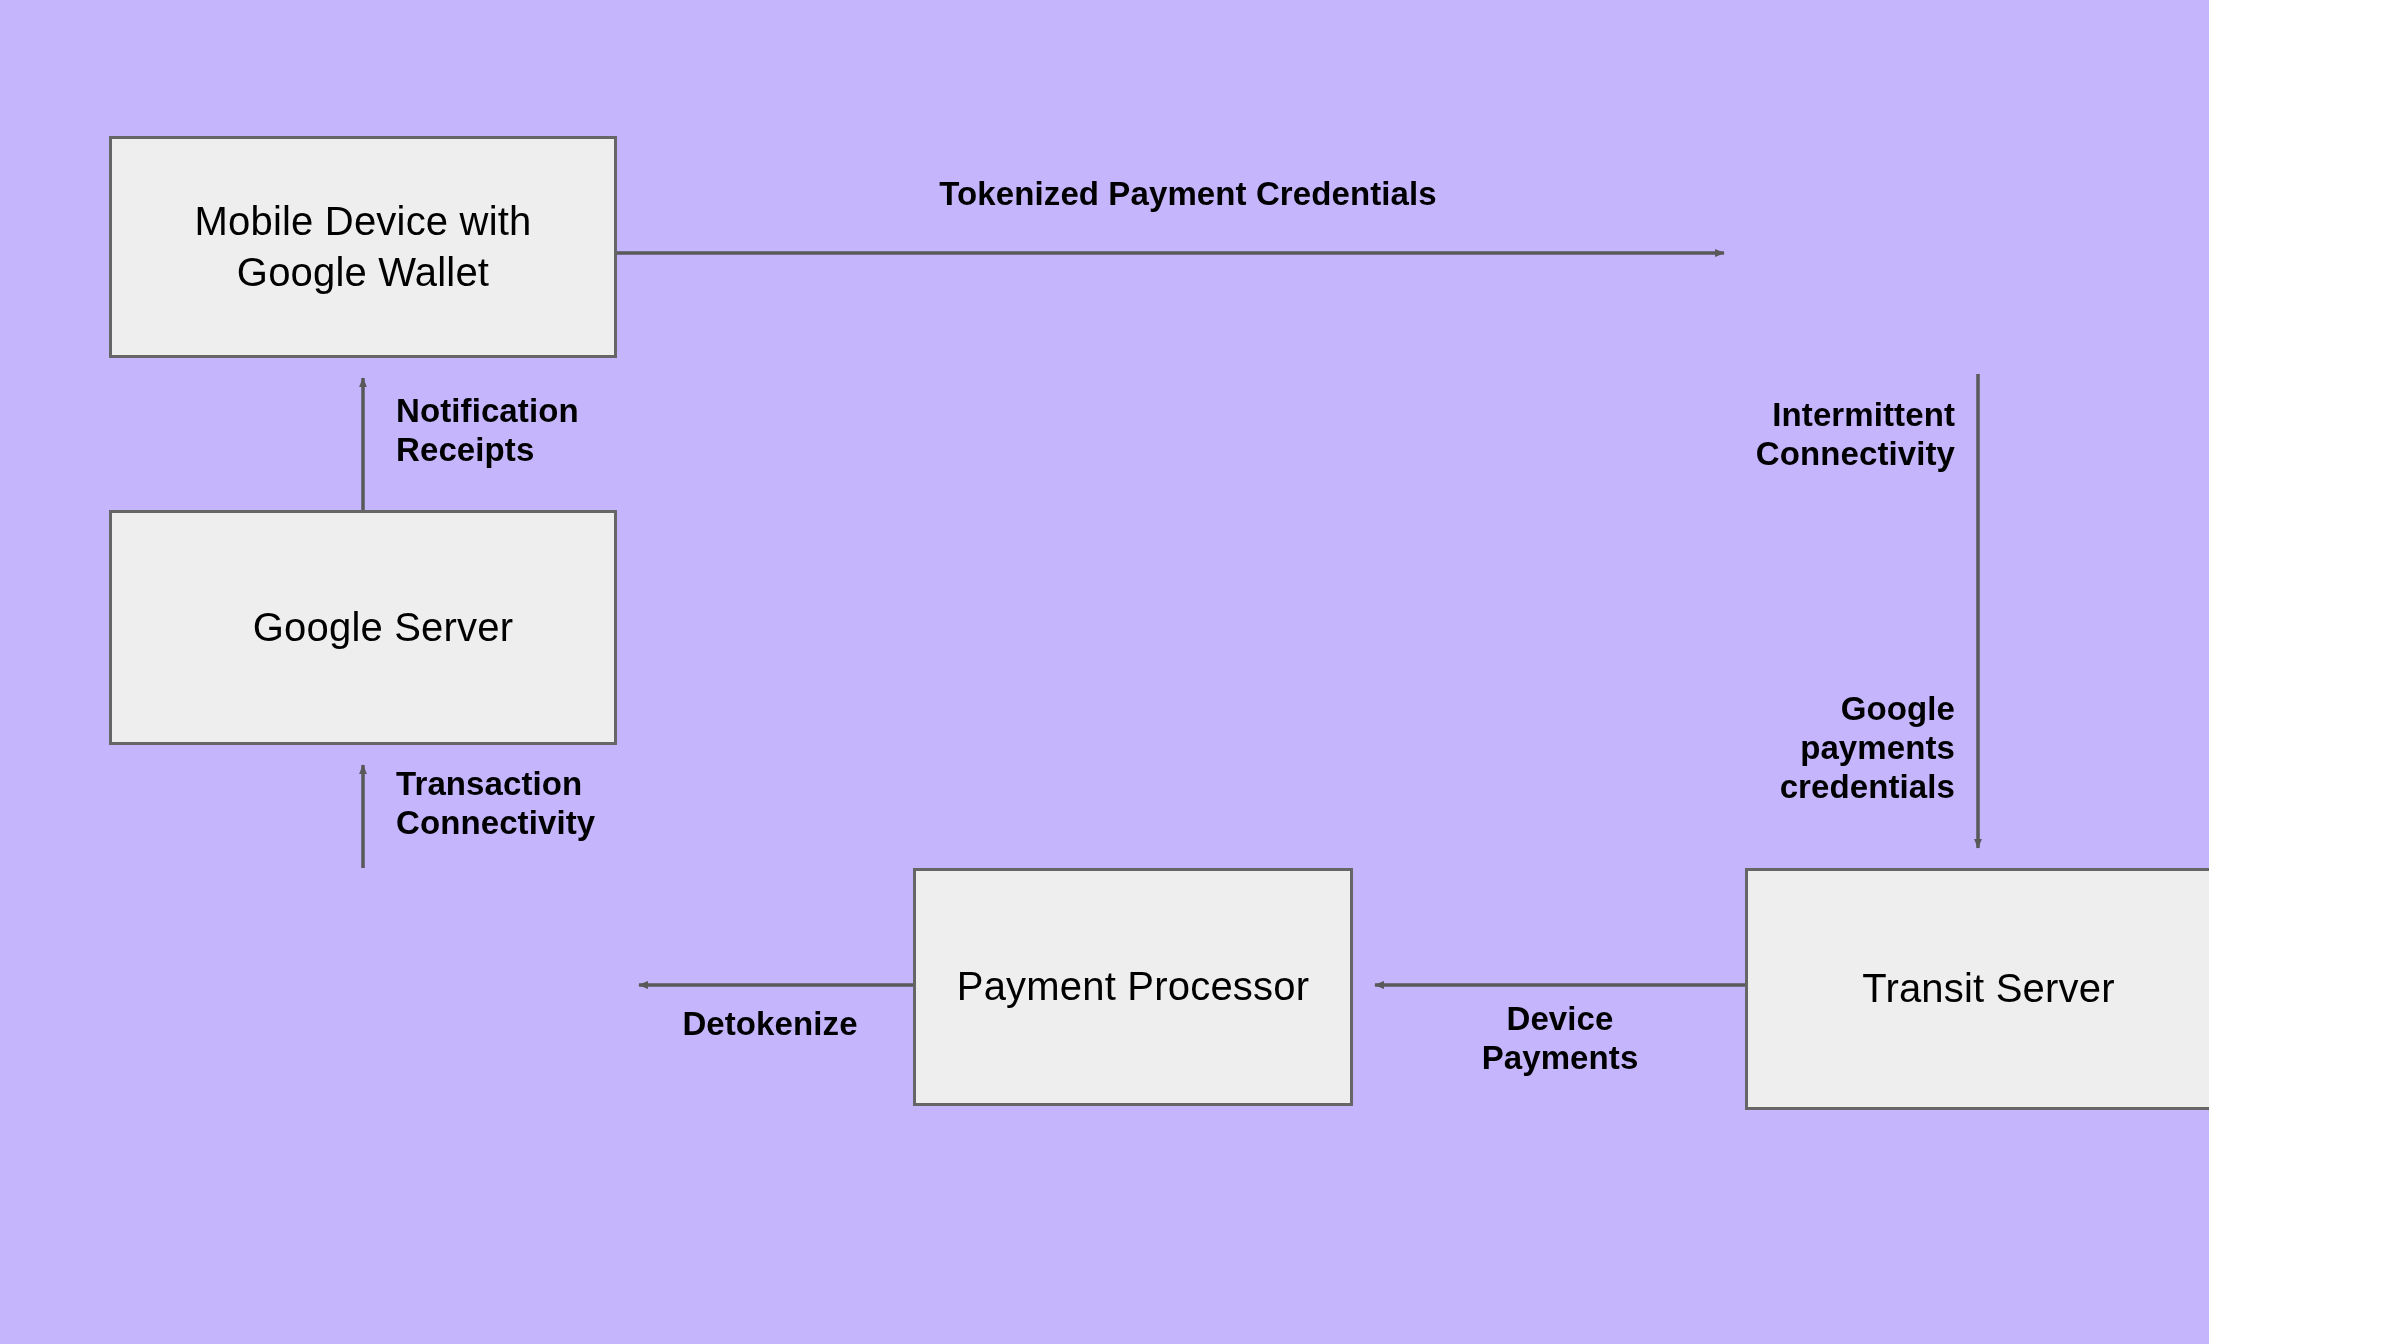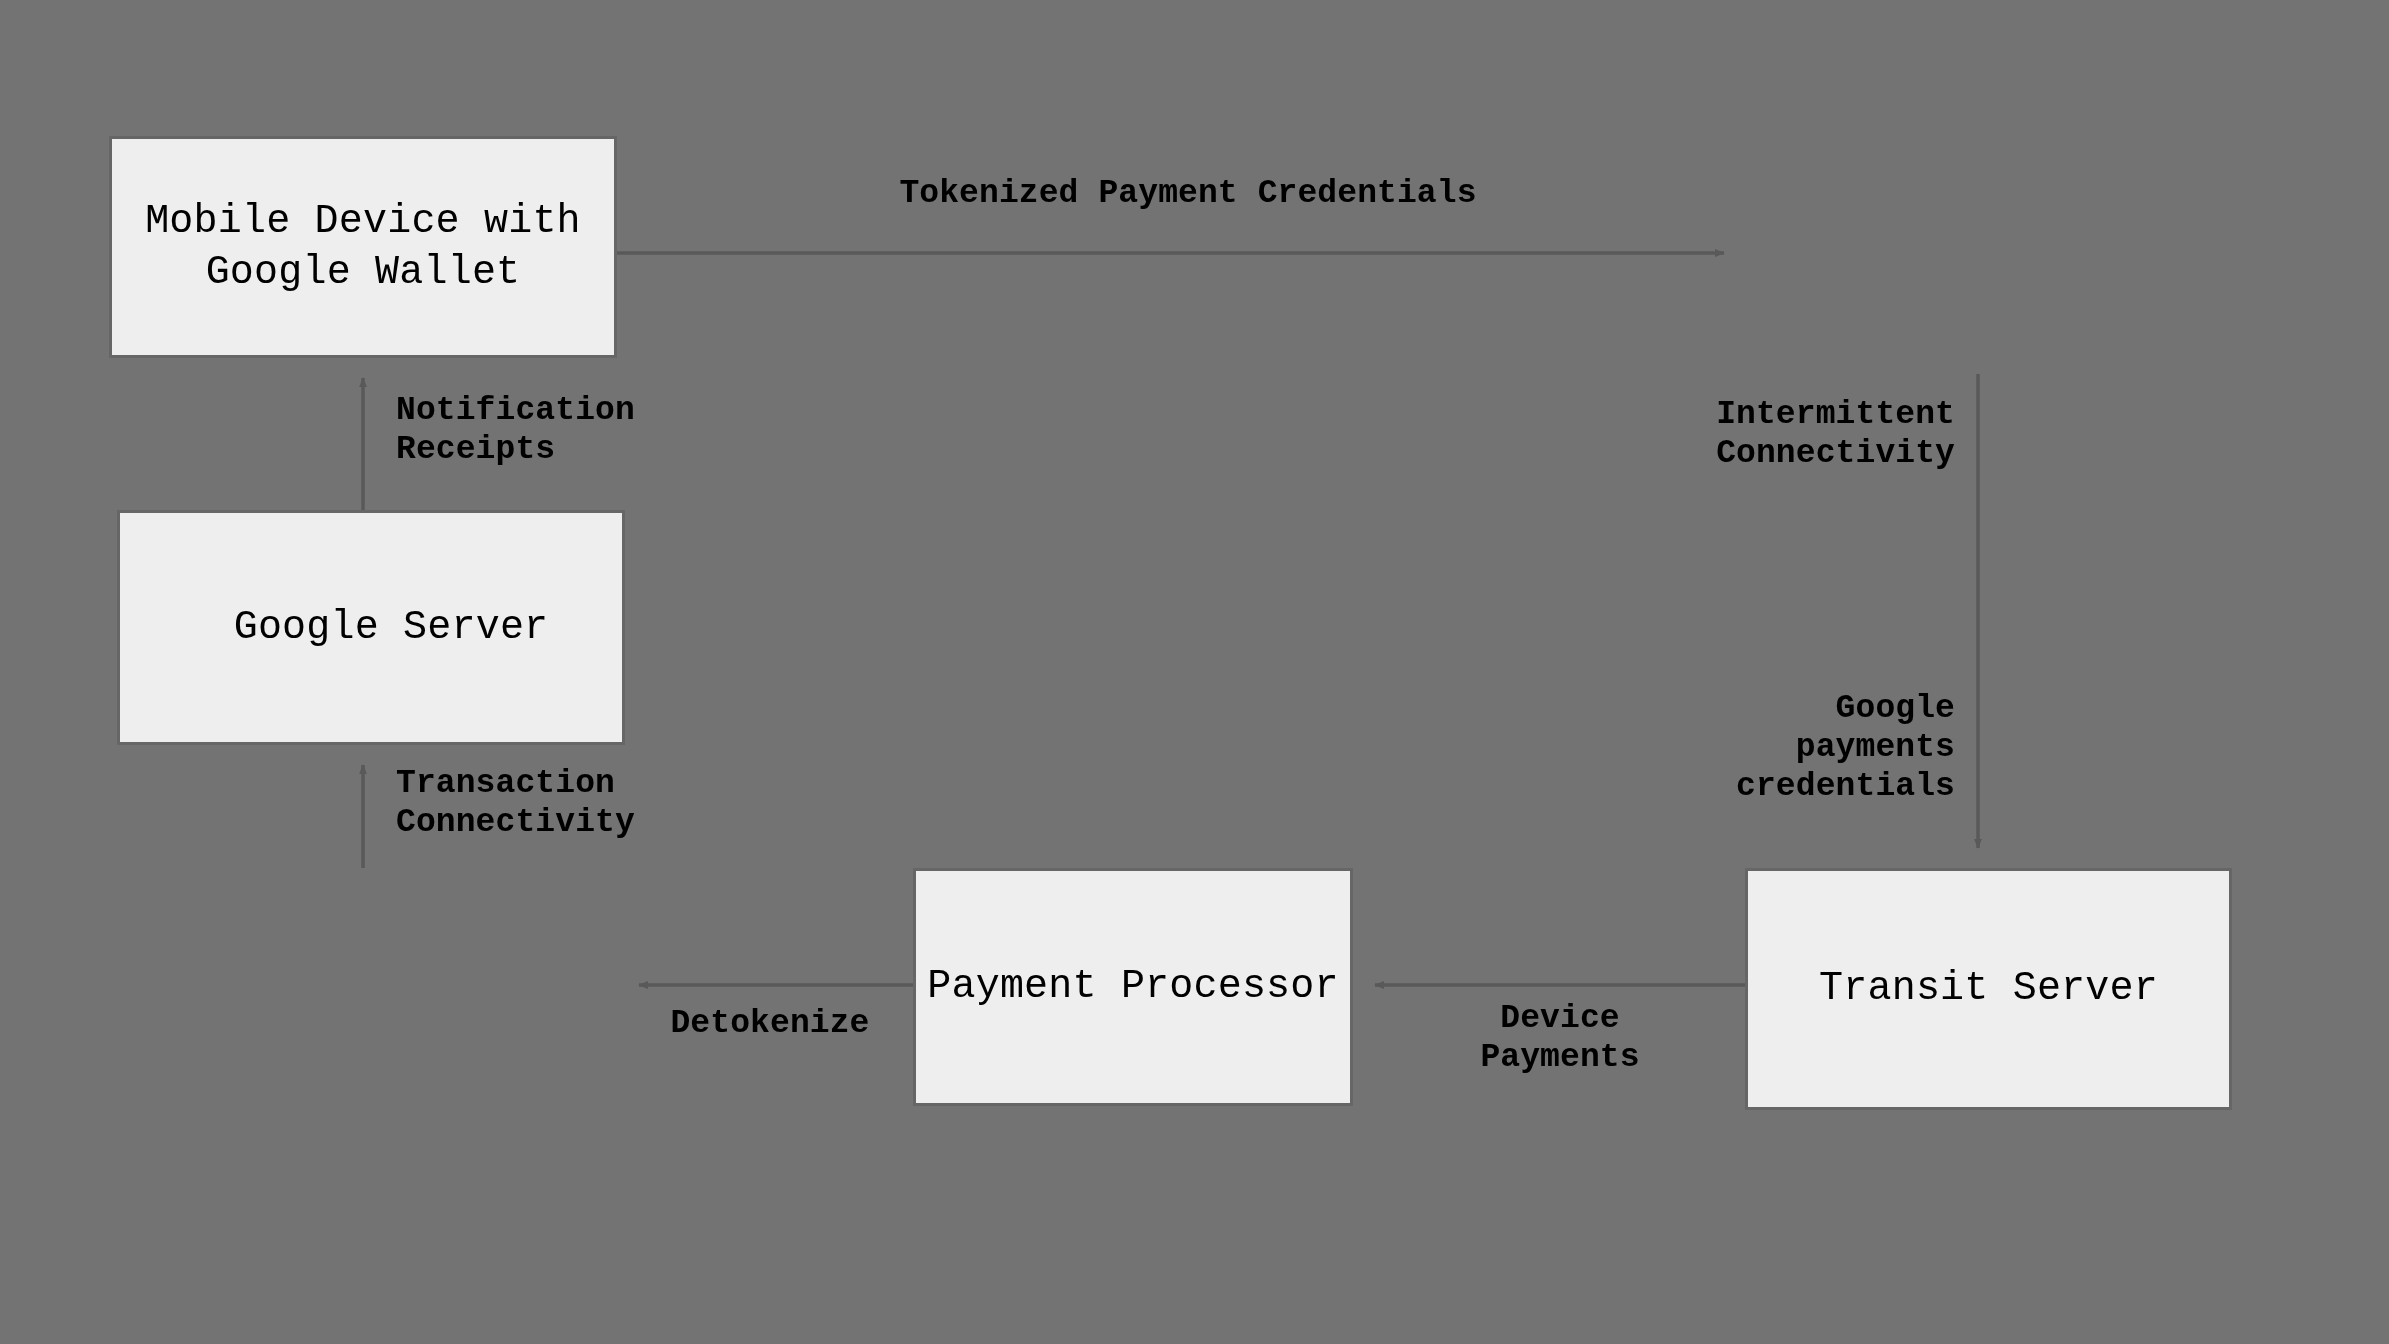--- a/index.html
+++ b/index.html
@@ -2,25 +2,25 @@
 <html><head>
 <meta charset="utf-8">
 <style>
   html, body {
     margin: 0;
     padding: 0;
     background: #ffffff;
   }
   #canvas {
     position: relative;
-    width: 2389px;
+    width: 2209px;
     height: 1344px;
-    background: #737373;
+    background: #c4b5fd;
     overflow: hidden;
-    font-family: Liberation Mono, monospace;
+    font-family: Liberation Sans, sans-serif;
   }
   .node {
     position: absolute;
     box-sizing: border-box;
     background: #eeeeee;
     border: 3px solid #666666;
     display: flex;
     align-items: center;
     justify-content: center;
     text-align: center;
@@ -48,21 +48,21 @@
     line-height: 1.18;
     white-space: pre-line;
     letter-spacing: 0.1px;
   }
   .lbl-left  { text-align: left; }
   .lbl-right { text-align: right; }
   .lbl-center{ text-align: center; }
 
   
   #node-mobile-device      { left: 109px;  top: 136px;  width: 508px; height: 222px; }
-  #node-google-server      { left: 117px;  top: 510px;  width: 508px; height: 235px; padding-left: 40px; }
+  #node-google-server      { left: 109px;  top: 510px;  width: 508px; height: 235px; padding-left: 40px; }
   #node-tsp                { left: 109px;  top: 868px;  width: 508px; height: 242px; }
   #node-payment-processor  { left: 913px;  top: 868px;  width: 440px; height: 238px; }
   #node-transit-reader     { left: 1745px; top: 132px;  width: 487px; height: 242px; }
   #node-transit-server     { left: 1745px; top: 868px;  width: 487px; height: 242px; }
 
   
   #label-tokenized-payment-credentials { left: 833px;  top: 175px;  width: 710px; }
   #label-notification-receipts         { left: 396px;  top: 392px;  width: 300px; }
   #label-transaction-notification      { left: 396px;  top: 765px;  width: 320px; }
   #label-detokenize                    { left: 640px;  top: 1005px; width: 260px; }

